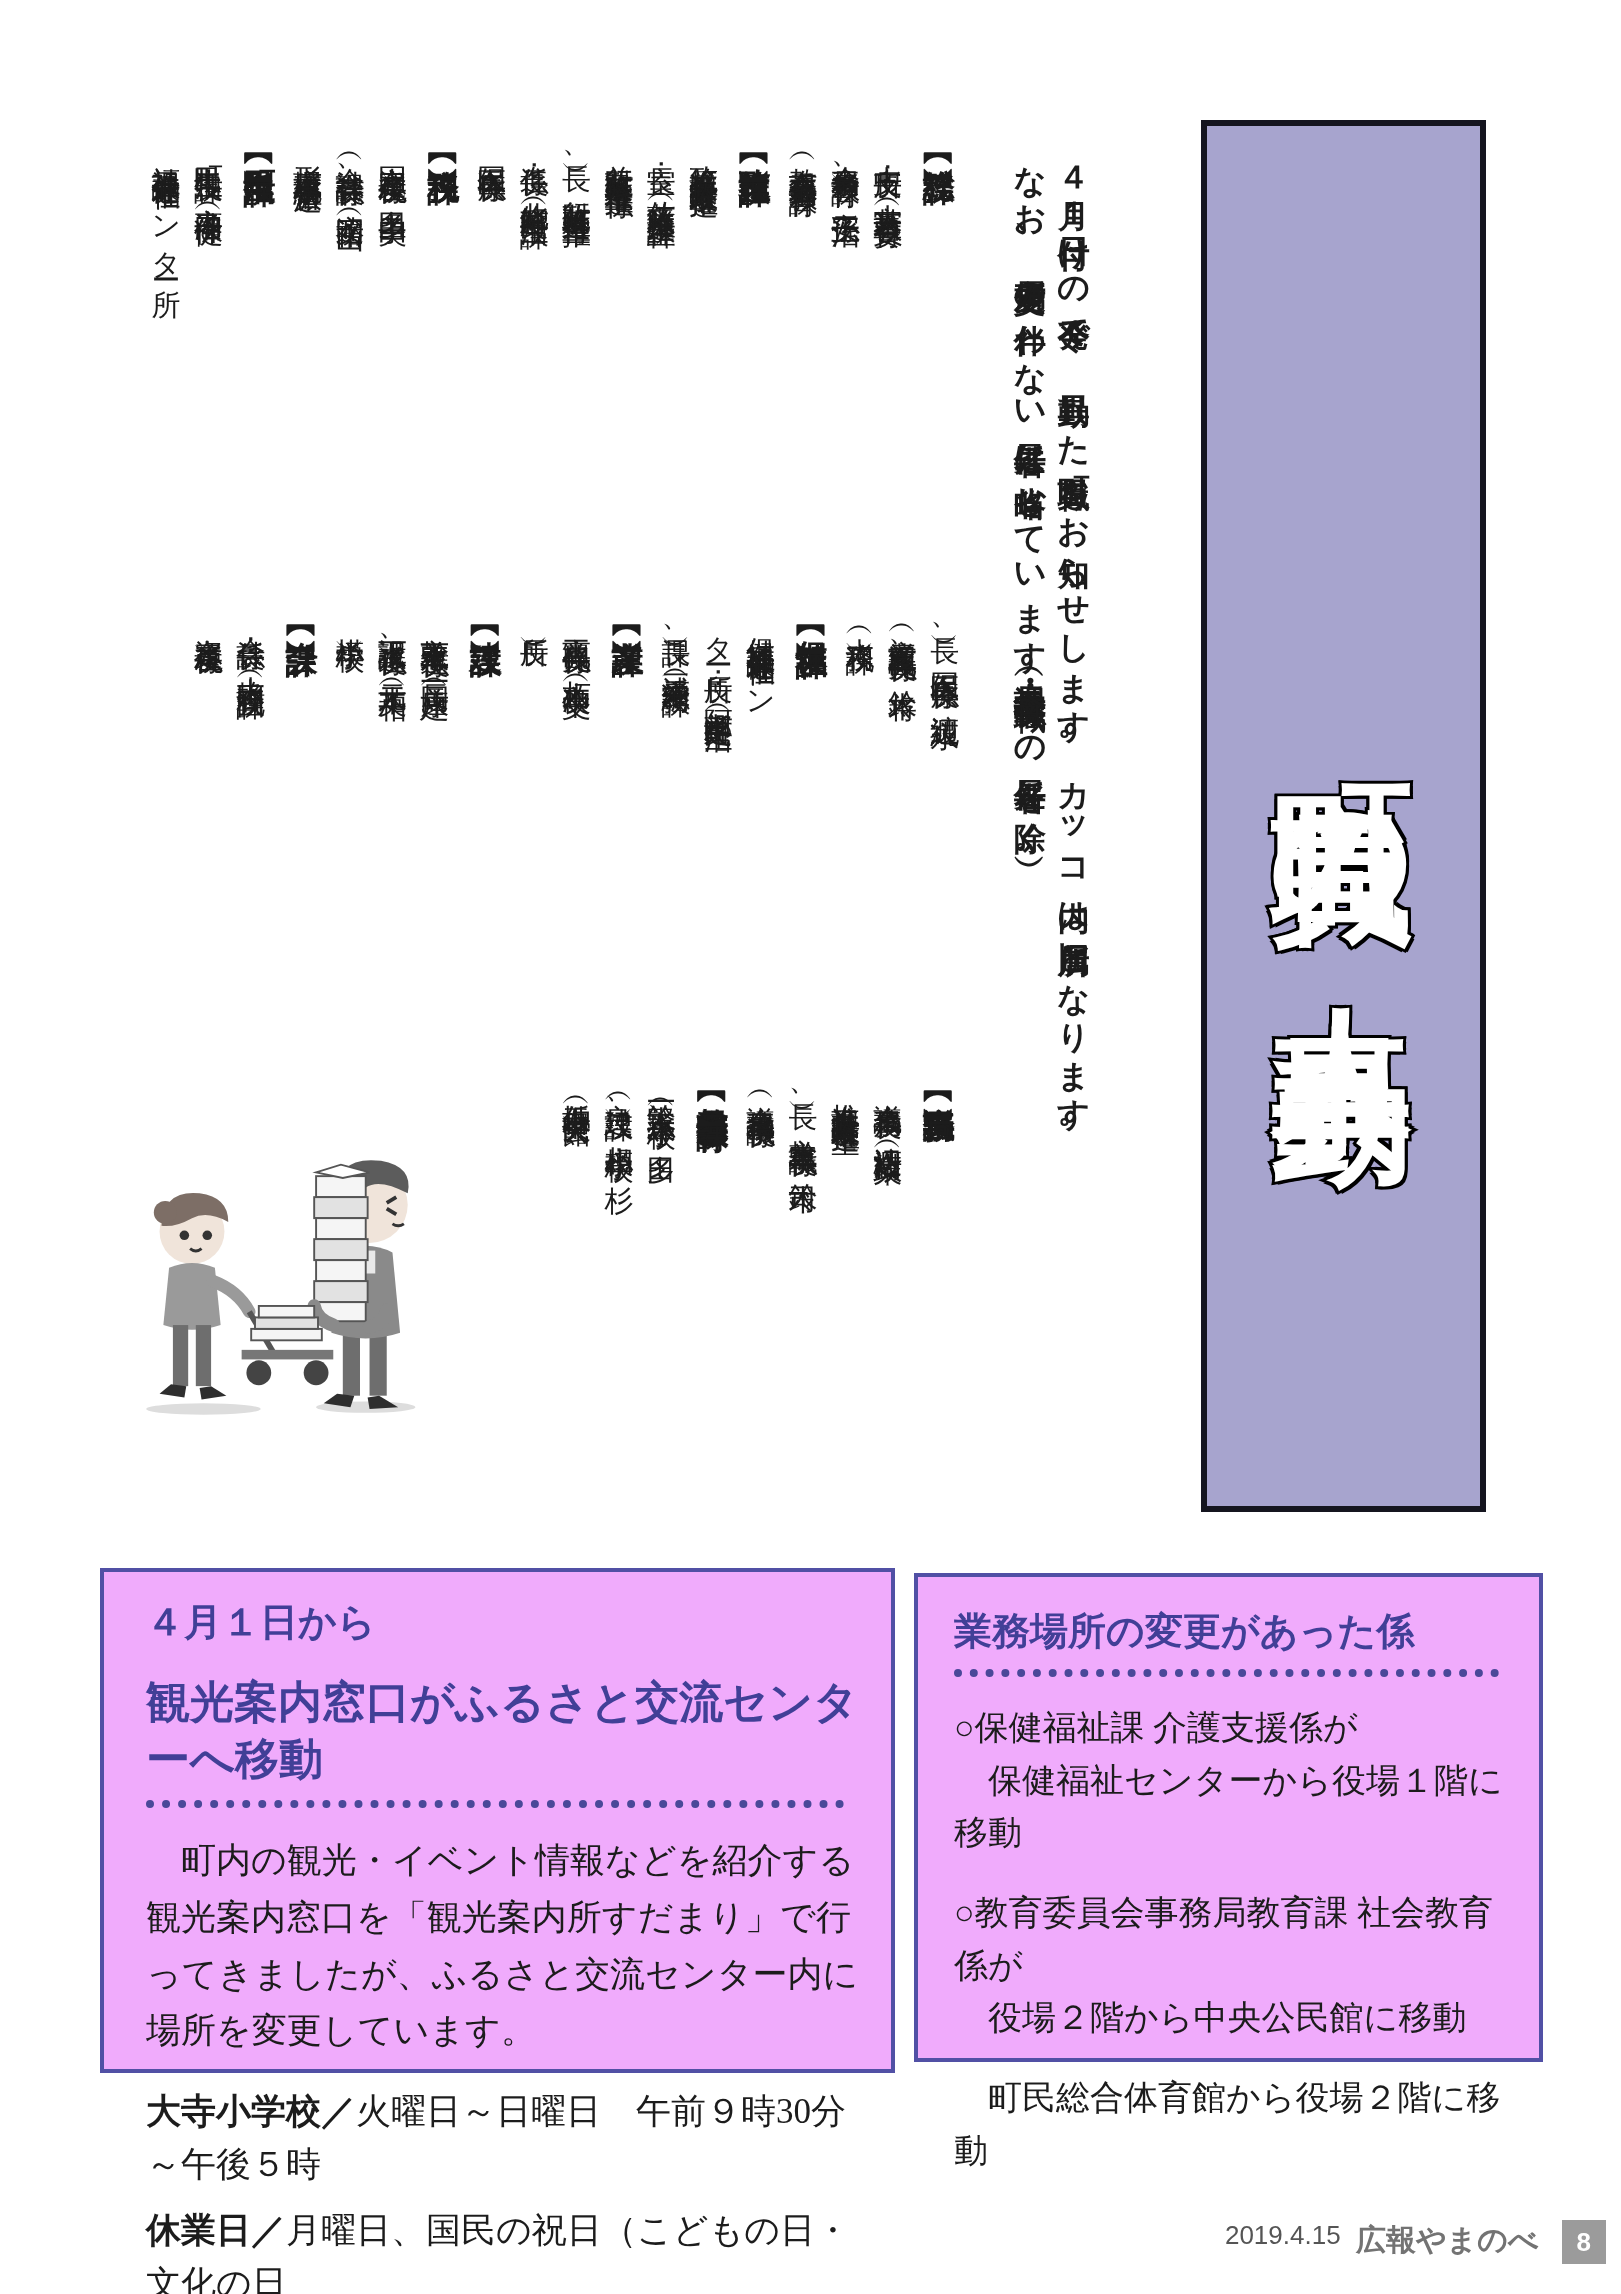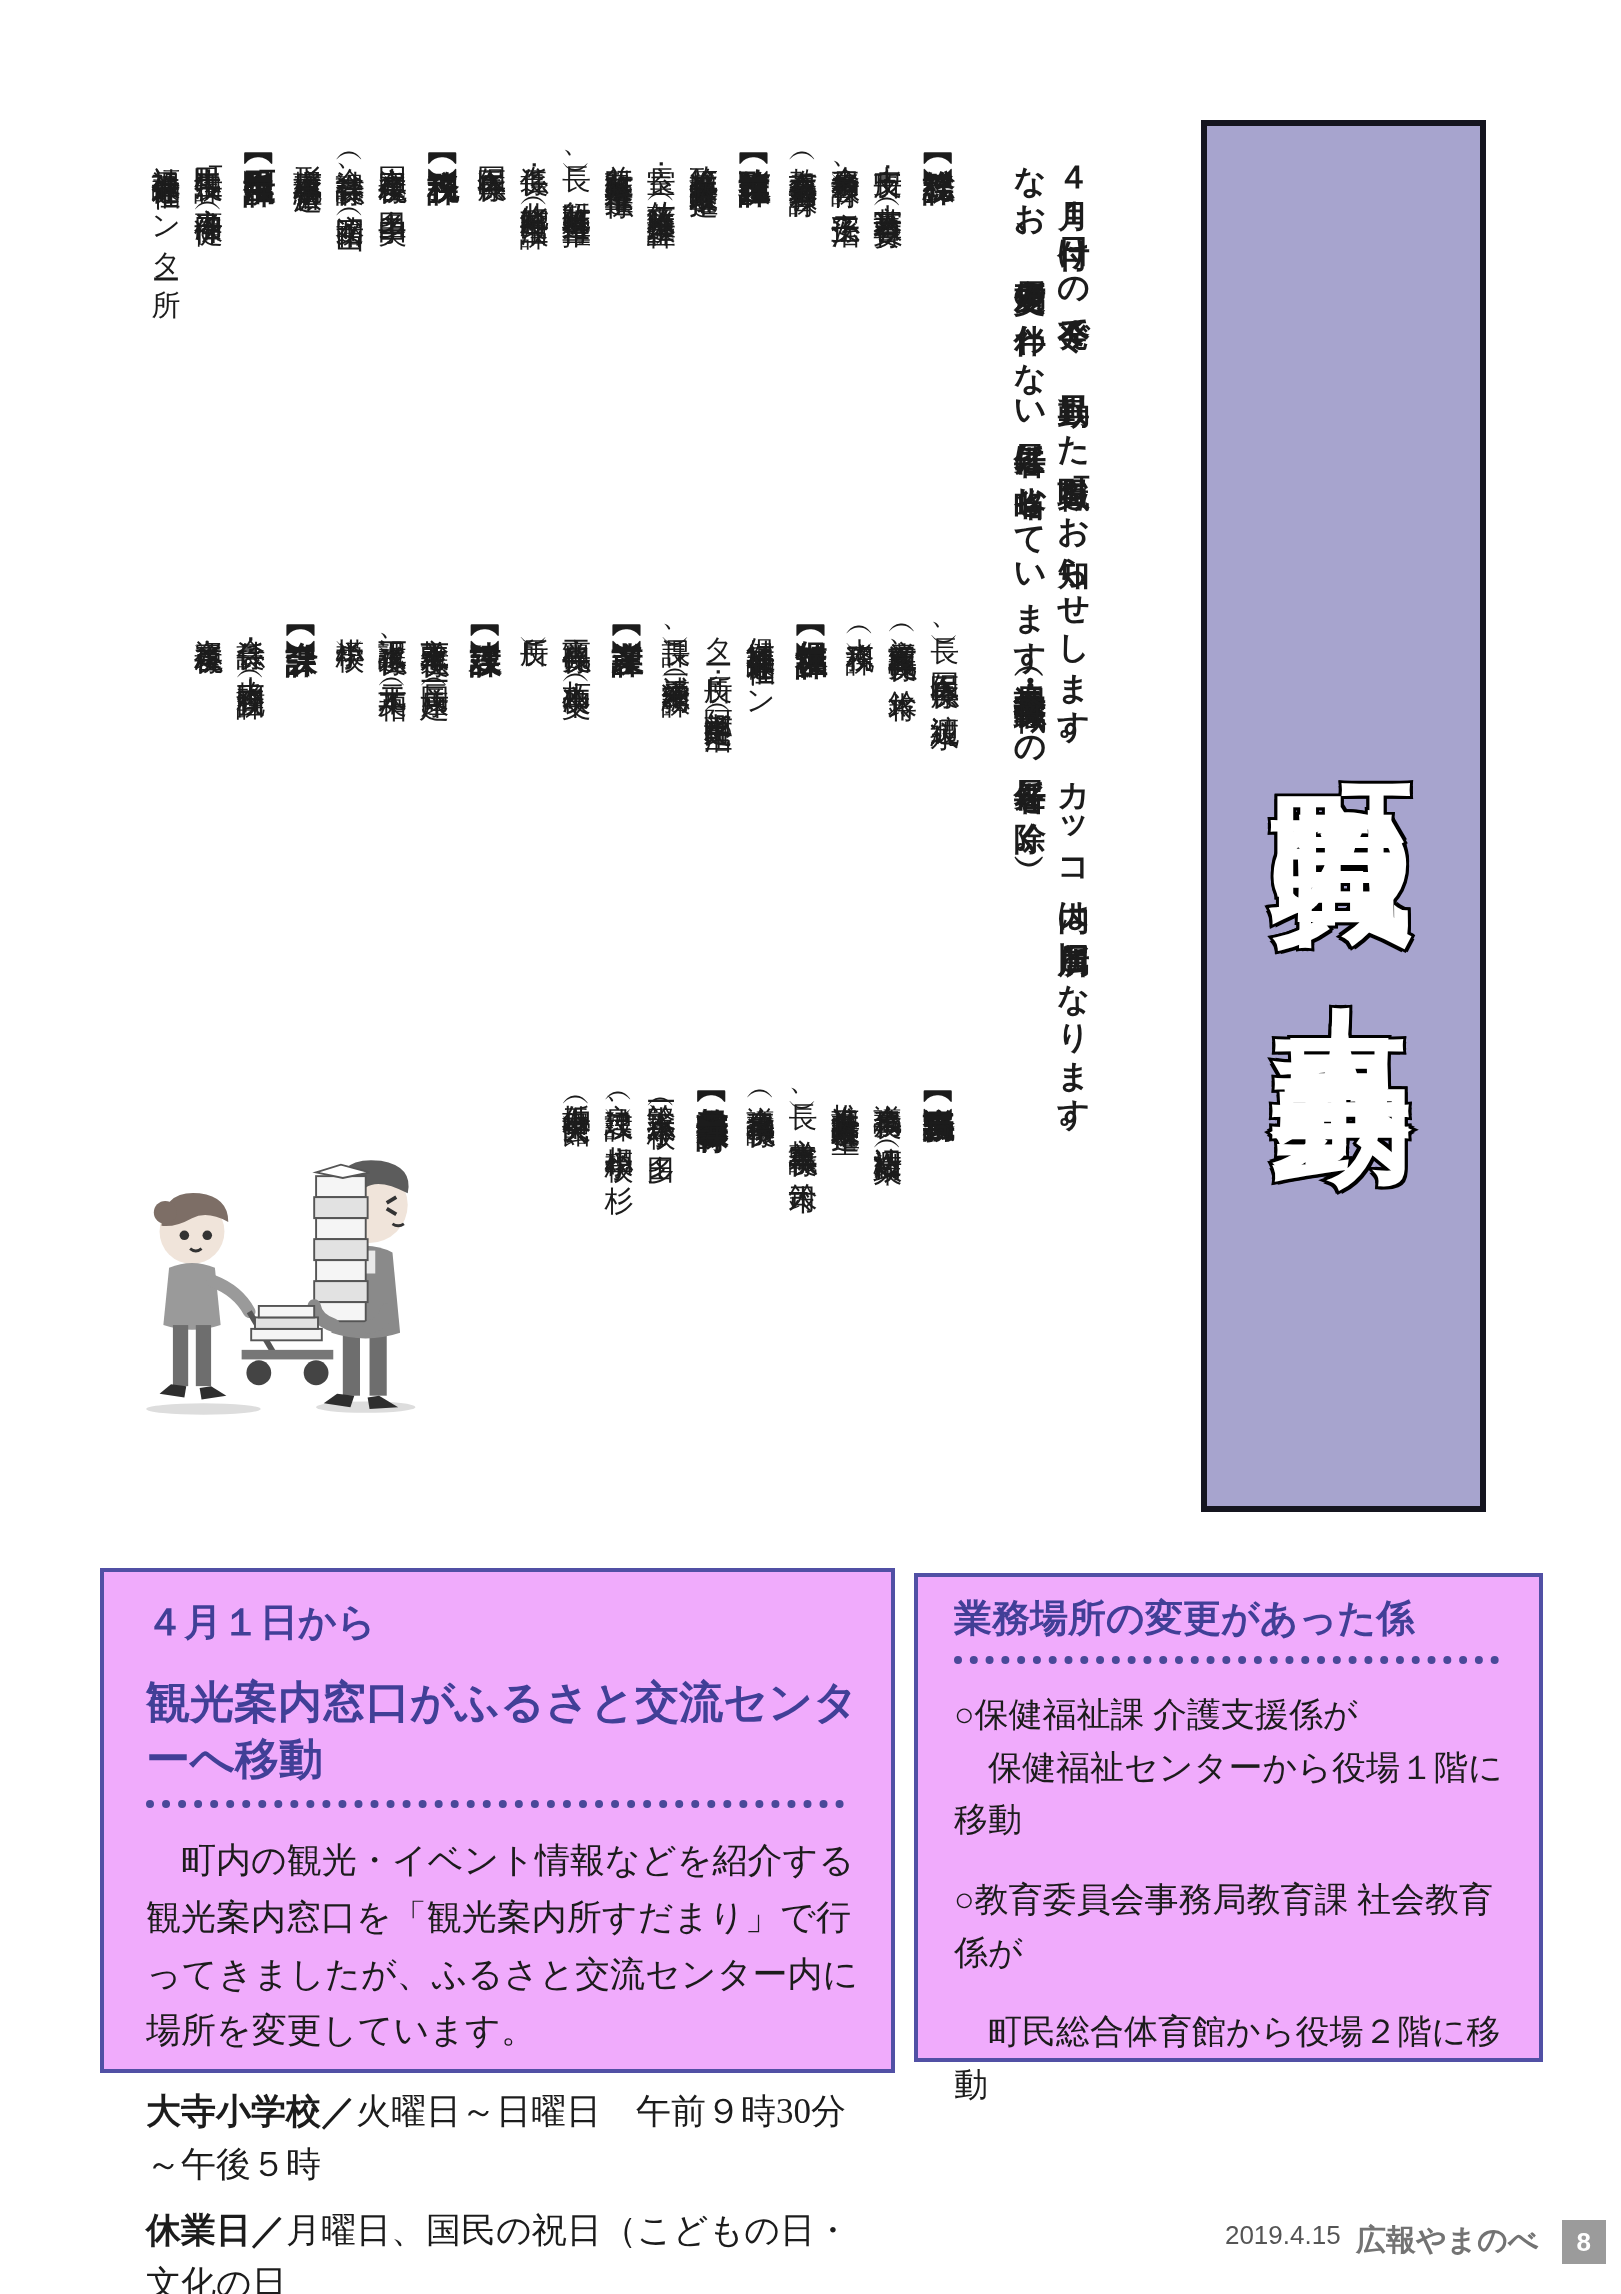--- a/index.html
+++ b/index.html
@@ -32,21 +32,21 @@
   .hdr{writing-mode:vertical-rl;text-orientation:upright;line-height:1;
        font-family:"Liberation Sans",sans-serif;font-weight:900;
        font-size:32px;letter-spacing:1px;width:34px;margin:0 9.6px 0 13.4px;}
 
   
   #illustration{position:absolute;left:129px;top:1090px;}
 
   
   .info-box{position:absolute;box-sizing:border-box;border:4.8px solid #5150a5;background:#f0abfc;}
   #box-left{left:100px;top:1568px;width:795px;height:505px;padding:27px 32.5px 19px 42px;}
-  #box-right{left:914px;top:1573px;width:629px;height:489px;padding:18px 29px 19px 36px;}
+  #box-right{left:914px;top:1573px;width:629px;height:489px;padding:31px 29px 19px 36px;}
   .box-title-s{font-family:"Liberation Sans",sans-serif;font-weight:900;
                font-size:38px;color:#413f97;line-height:1.25;}
   .box-title-l{font-family:"Liberation Sans",sans-serif;font-weight:900;
                font-size:44px;color:#413f97;line-height:1.3;}
   .dots{height:0;border-top:8.6px dotted #4a4899;margin:13.4px 0 25px 0;width:98%;}
   .box-par{font-size:35px;line-height:1.62;text-indent:1em;margin-bottom:25px;}
   .info-row{font-size:35px;line-height:1.5;margin-bottom:13.4px;}
   .row-label{font-family:"Liberation Sans",sans-serif;font-weight:bold;}
   .rb-item{font-size:34px;line-height:1.55;margin-bottom:27px;}
 
@@ -194,20 +194,21 @@
   <div id="box-right" class="info-box" style="border-color: rgb(81, 80, 165);">
     <div class="box-title-s" style="color: rgb(65, 63, 151);">業務場所の変更があった係</div>
     <div class="dots"></div>
     <div id="right-items">
         <div class="rb-item">
           <div>○保健福祉課 介護支援係が</div>
           <div>　保健福祉センターから役場１階に移動</div>
         </div>
         <div class="rb-item">
           <div>○教育委員会事務局教育課 社会教育係が</div>
+          <div>　役場２階から中央公民館に移動</div>
         </div>
         <div class="rb-item">
           <div>　町民総合体育館から役場２階に移動</div>
         </div>
       </div>
 
   </div>
 
   <div id="footer">
     <span id="footer-date">2019.4.15</span>

